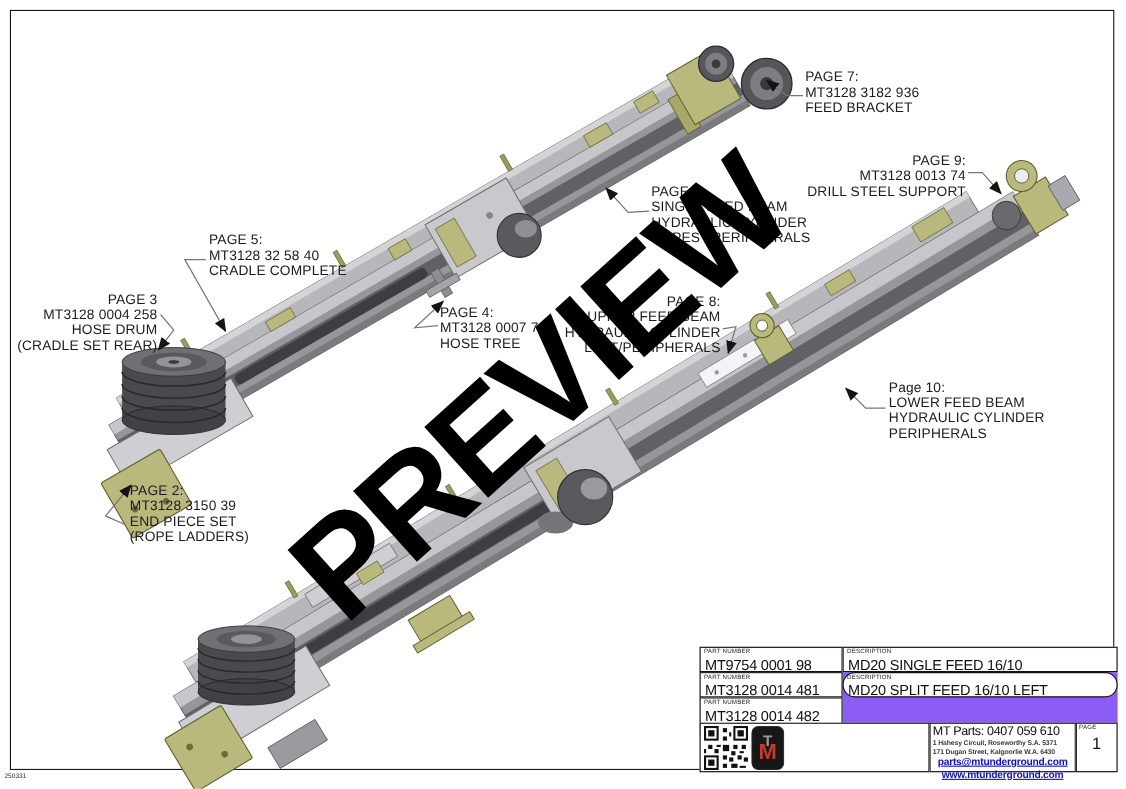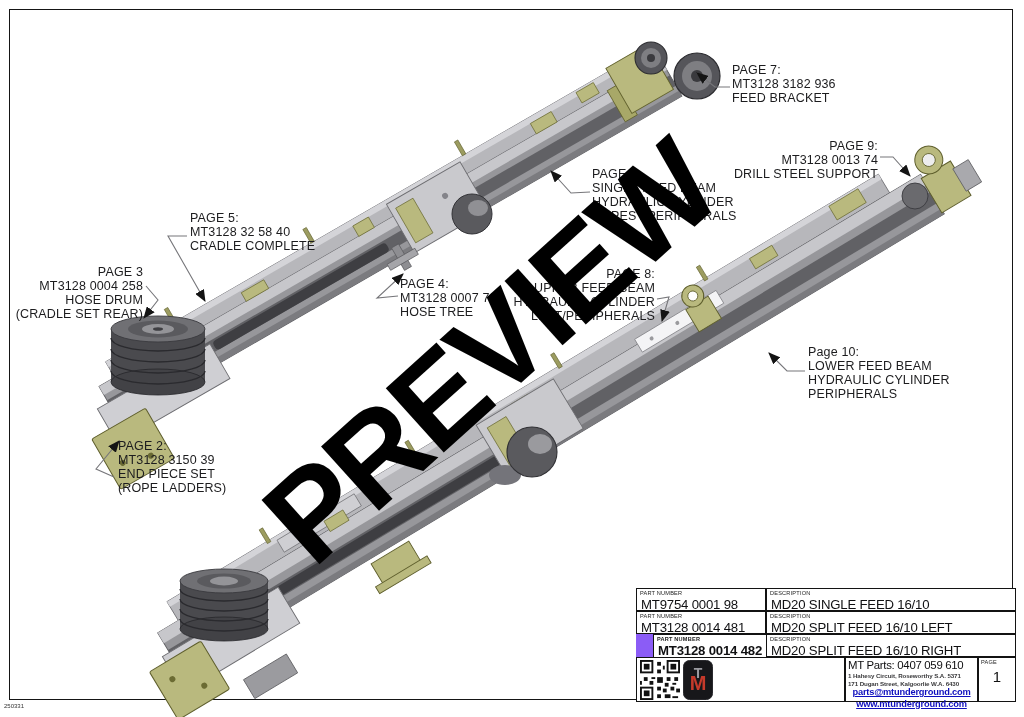--- a/index.html
+++ b/index.html
@@ -263,32 +263,28 @@
   </div>
   <div class="cell" style="left:130px;top:0;width:250px;height:23px;">
     <div class="mini">DESCRIPTION</div>
     <div class="val">MD20 SINGLE FEED 16/10</div>
   </div>
 
   <div class="cell" style="left:0;top:23px;width:130px;height:23px;">
     <div class="mini">PART NUMBER</div>
     <div class="val">MT3128 0014 481</div>
   </div>
-  <div class="cell" style="left:130px;top:23px;width:250px;height:23px;">
+  <div class="cell" style="left:130px;top:23px;width:250px;height:23px;border-radius:11px;">
     <div class="mini">DESCRIPTION</div>
     <div class="val">MD20 SPLIT FEED 16/10 LEFT</div>
   </div>
 
-  <div class="cell" style="left:17px;top:46px;width:130px;height:34px;font-weight:bold;">
+  <div class="cell" style="left:0;top:46px;width:130px;height:34px;">
     <div class="mini">PART NUMBER</div>
     <div class="val">MT3128 0014 482</div>
-  </div>
-  <div class="cell" style="left:130px;top:46px;width:250px;height:23px;">
-    <div class="mini">DESCRIPTION</div>
-    <div class="val">MD20 SPLIT FEED 16/10 RIGHT</div>
   </div>
 
   <div class="cell logo-cell" style="left:0;top:69px;width:209px;height:45px;">
     <svg width="40" height="40" viewBox="0 0 21 21" style="margin-left:3px;flex:none;">
       <rect width="21" height="21" fill="#fff"></rect>
       <g fill="#111">
         <rect x="0" y="0" width="7" height="7"></rect>
           <rect x="14" y="0" width="7" height="7"></rect>
         <rect x="0" y="14" width="7" height="7"></rect>
         <rect x="9" y="1" width="2" height="2"></rect>

